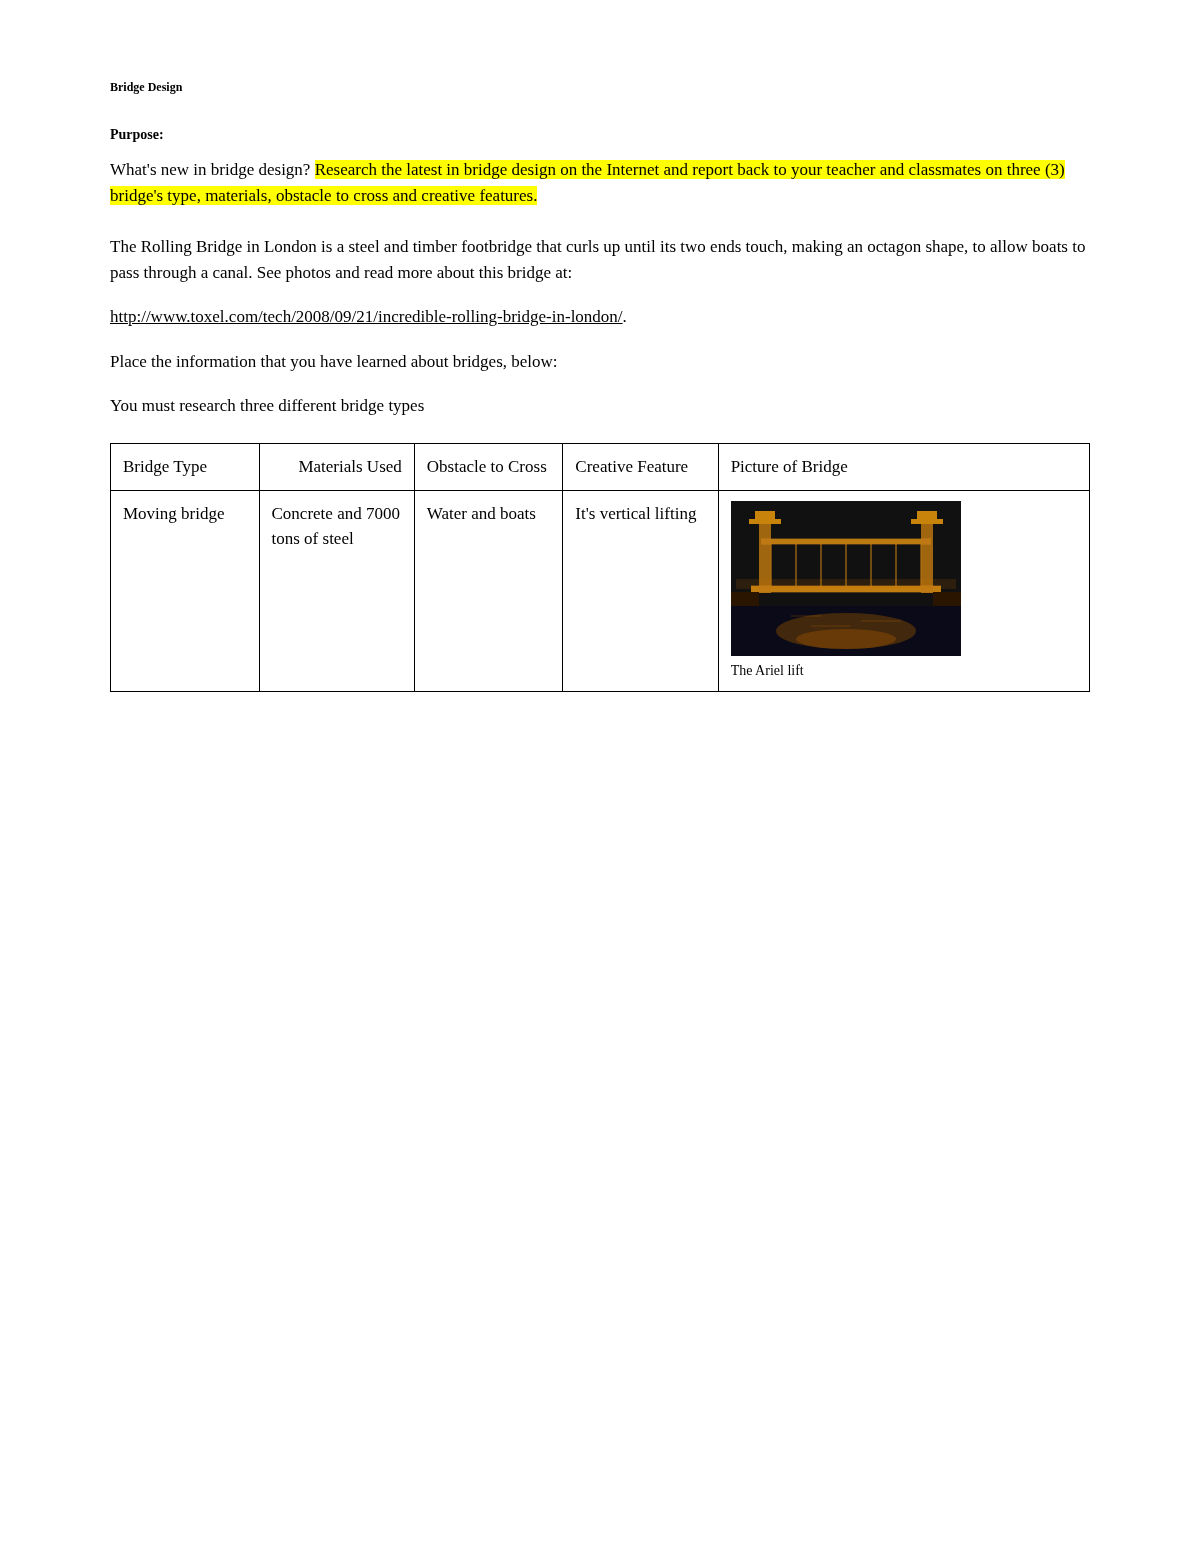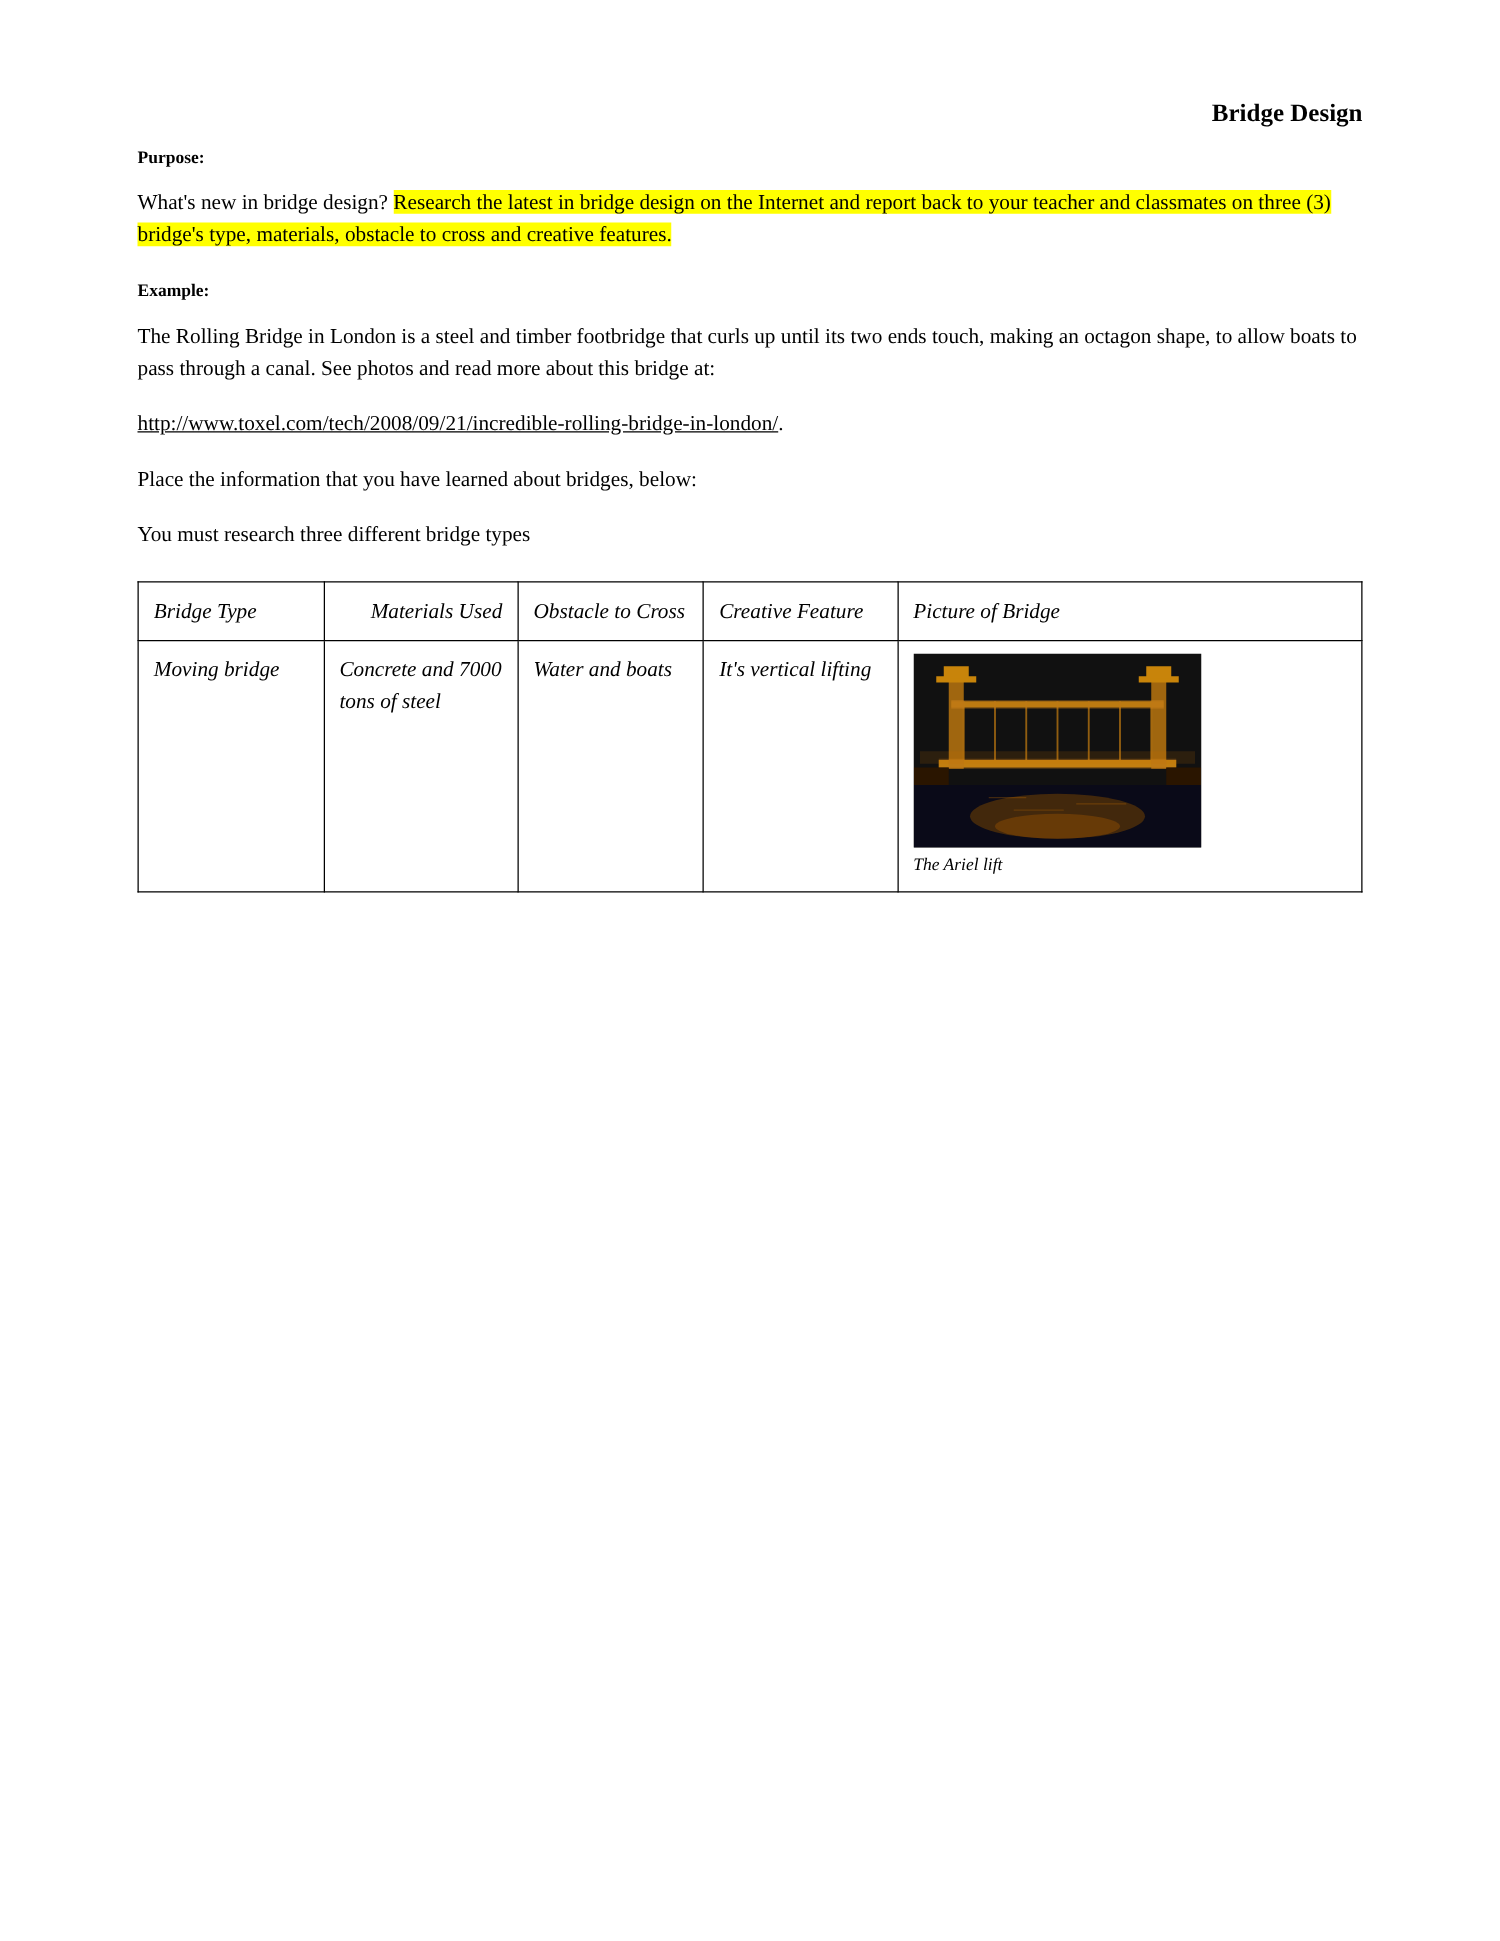--- a/index.html
+++ b/index.html
@@ -12,24 +12,24 @@
       background: #fff;
       font-family: 'Times New Roman', Times, serif;
       font-size: 17px;
       color: #000;
       width: 1200px;
       min-height: 1553px;
       padding: 80px 110px;
     }
 
     .page-title {
-      text-align: right;
+      text-align: left;
       font-weight: bold;
-      font-size: 20px;
-      margin-bottom: 16px;
+      font-size: 12px;
+      margin-bottom: 32px;
     }
 
     .section-heading {
       font-weight: bold;
       font-size: 14px;
       margin-bottom: 14px;
     }
 
     .paragraph {
       margin-bottom: 18px;
@@ -40,21 +40,20 @@
       background-color: #ffff00;
     }
 
     .link {
       color: #000000;
       text-decoration: underline;
     }
 
     .table-container {
       margin-top: 20px;
-      font-style: italic;
     }
 
     table {
       border-collapse: collapse;
       width: 100%;
     }
 
     table td {
       border: 1px solid #000;
       padding: 10px 12px;
@@ -103,21 +102,20 @@
 <div class="page-title">Bridge Design</div>
 
 <div class="section-gap">
   <div class="section-heading">Purpose:</div>
   <div class="paragraph">
     <span>What's new in bridge design? </span><span class="highlighted">Research the latest in bridge design on the Internet and report back to your teacher and classmates on three (3) bridge's type, materials, obstacle to cross and creative features.</span>
   </div>
 </div>
 
 <div class="section-gap">
-  <div class="section-heading">Example:</div>
   <div class="paragraph">The Rolling Bridge in London is a steel and timber footbridge that curls up until its two ends touch, making an octagon shape, to allow boats to pass through a canal. See photos and read more about this bridge at:</div>
   <div class="paragraph">
     <a class="link" href="#">http://www.toxel.com/tech/2008/09/21/incredible-rolling-bridge-in-london/</a><span>.</span>
   </div>
   <div class="paragraph">Place the information that you have learned about bridges, below:</div>
   <div class="paragraph">You must research three different bridge types</div>
 </div>
 
 <div class="table-container">
   <table>

